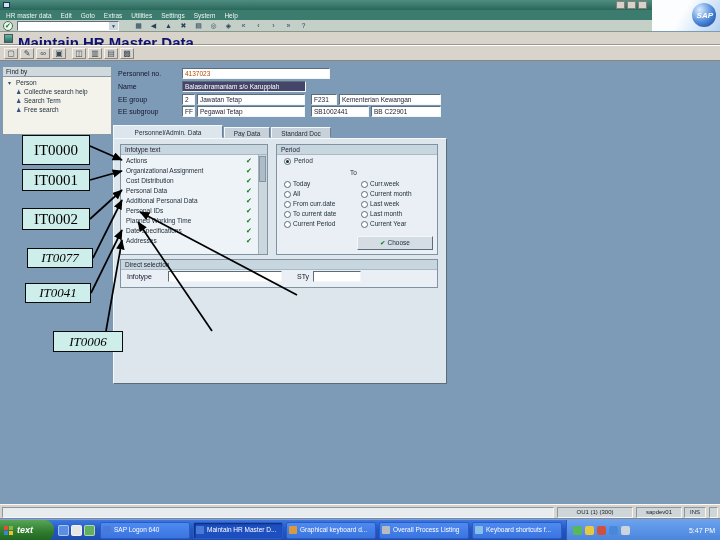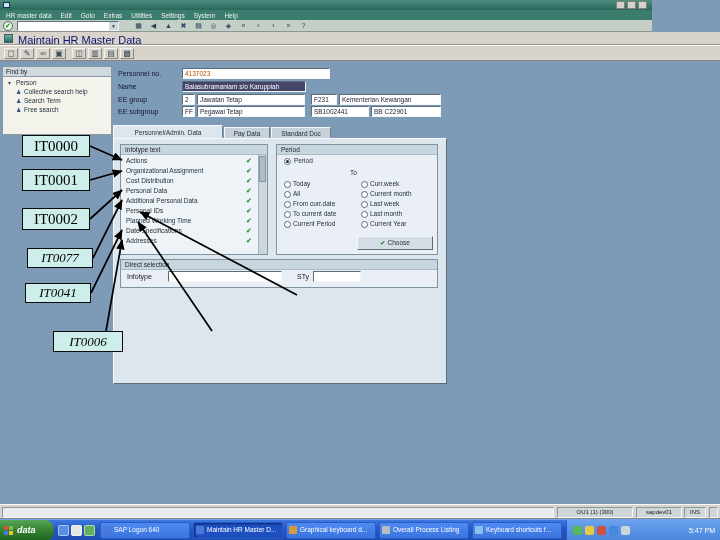--- a/index.html
+++ b/index.html
@@ -15,21 +15,21 @@
   .enterbtn{position:absolute;left:3px;top:1px;width:10px;height:10px;border-radius:50%;background:#eef5ee;border:1px solid #4c6a5a;color:#0f8a14;font-size:7px;line-height:8px;text-align:center}
   .cmdfield{position:absolute;left:17px;top:1px;width:102px;height:10px;background:#fff;border:1px solid;border-color:#5f6f7a #f2f6f9 #f2f6f9 #5f6f7a;font-size:6.5px;line-height:8px}
   .dd{position:absolute;right:0;top:0;width:9px;height:8px;background:#cfd8de;font-size:5px;line-height:8px;text-align:center;color:#345}
   .tbtn{position:absolute;top:1px;width:13px;height:10px;font-size:7px;line-height:10px;text-align:center;color:#28445a}
   .logo{position:absolute;left:652px;top:0;width:68px;height:31px;background:linear-gradient(120deg,#fbfdff 45%,#b5d2f0)}
   .ball{position:absolute;right:4px;top:3px;width:24px;height:24px;border-radius:50%;background:radial-gradient(circle at 32% 28%,#d8ecff,#4a86d8 55%,#123c8c)}
   .logotext{position:absolute;right:7px;top:11px;font-size:8px;font-weight:bold;font-style:italic;color:#fff}
 
   .stbar{position:absolute;left:0;top:32px;width:720px;height:13px;background:#d8d4cc;border-bottom:1px solid #9a968e}
   .stitle-icon{position:absolute;left:4px;top:2px;width:9px;height:9px;background:linear-gradient(#6cb0a0,#276e60);border:1px solid #3d5a66}
-  .stitle{position:absolute;left:18px;top:2px;font-size:11px;font-weight:normal;color:#10106e;white-space:nowrap}
+  .stitle{position:absolute;left:18px;top:2px;font-size:15px;font-weight:bold;color:#10106e;white-space:nowrap}
   .apptb{position:absolute;left:0;top:45px;width:720px;height:16px;background:#d8d4cc;border-top:1px solid #fff;border-bottom:1px solid #8a867e}
   .abtn{position:absolute;top:2px;width:14px;height:11px;font-size:8px;line-height:10px;text-align:center;color:#3a4a5a;background:#d8d4cc;border:1px solid;border-color:#f4f2ee #8a867e #8a867e #f4f2ee}
 
   .fbhead{position:absolute;left:2px;top:66px;width:110px;height:11px;background:#cfd9de;border:1px solid #8899a4;font-size:6.5px;line-height:9px;padding-left:3px;color:#223}
   .fbbody{position:absolute;left:2px;top:77px;width:110px;height:58px;background:#f3f3ec;border:1px solid #8899a4;border-top:none}
   .fbrow{position:absolute;font-size:6.5px;color:#1c2a36;white-space:nowrap}
   .picon{position:absolute;font-size:6px;color:#35527c;line-height:7px}
 
   .fieldlbl{position:absolute;font-size:7px;color:#15152d;white-space:nowrap}
   .fld{position:absolute;height:11px;background:#fff;border:1px solid;border-color:#5c6c78 #f2f6f9 #f2f6f9 #5c6c78;font-size:6.5px;line-height:9px;padding:0 2px;white-space:nowrap;overflow:hidden;color:#1c1c30}
@@ -89,20 +89,24 @@
     <span class="menu">HR master data</span>
     <span class="menu">Edit</span>
     <span class="menu">Goto</span>
     <span class="menu">Extras</span>
     <span class="menu">Utilities</span>
     <span class="menu">Settings</span>
     <span class="menu">System</span>
     <span class="menu">Help</span>
   </div>
 
+  <div class="logo">
+    <div class="ball"></div>
+    <span class="logotext">SAP</span>
+  </div>
 
   <div class="toolbar">
     <div class="enterbtn">✔</div>
     <div class="cmdfield">
       <span></span>
       <span class="dd">▼</span>
     </div>
     <span class="tbtn" style="left:132px">▦</span>
     <span class="tbtn" style="left:147px">◀</span>
     <span class="tbtn" style="left:162px">▲</span>
@@ -248,36 +252,36 @@
     <line x1="90" y1="146" x2="122" y2="160" stroke="#000" stroke-width="1.7" marker-end="url(#ah)"></line>
     <line x1="90" y1="180" x2="122" y2="171" stroke="#000" stroke-width="1.7" marker-end="url(#ah)"></line>
     <line x1="90" y1="219" x2="122" y2="190" stroke="#000" stroke-width="1.7" marker-end="url(#ah)"></line>
     <line x1="93" y1="258" x2="122" y2="200" stroke="#000" stroke-width="1.7" marker-end="url(#ah)"></line>
     <line x1="91" y1="293" x2="122" y2="230" stroke="#000" stroke-width="1.7" marker-end="url(#ah)"></line>
     <line x1="297" y1="295" x2="140" y2="212" stroke="#000" stroke-width="1.7" marker-end="url(#ah)"></line>
     <line x1="106" y1="331" x2="122" y2="240" stroke="#000" stroke-width="1.7" marker-end="url(#ah)"></line>
     <line x1="212" y1="331" x2="138" y2="222" stroke="#000" stroke-width="1.7" marker-end="url(#ah)"></line>
   </svg>
 
-  <div class="callout lg" style="left:22px;top:135px;width:68px;height:22px">IT0000</div>
+  <div class="callout lg" style="left:22px;top:135px;width:68px;height:30px">IT0000</div>
   <div class="callout lg" style="left:22px;top:169px;width:68px;height:22px">IT0001</div>
   <div class="callout lg" style="left:22px;top:208px;width:68px;height:22px">IT0002</div>
   <div class="callout sm" style="left:27px;top:248px;width:66px;height:20px">IT0077</div>
   <div class="callout sm" style="left:25px;top:283px;width:66px;height:20px">IT0041</div>
   <div class="callout sm" style="left:53px;top:331px;width:70px;height:21px">IT0006</div>
 
   <div class="taskbar">
     <div class="startbtn">
       <span class="flag">
         <span style="background:#e04f3f"></span>
           <span style="background:#7fba3f"></span>
           <span style="background:#3f7fe0"></span>
           <span style="background:#f0c030"></span>
       </span>
-      <span>data</span>
+      <span>text</span>
     </div>
     <div class="qicon" style="left:58px;background:#5a8ee0"></div>
     <div class="qicon" style="left:71px;background:#e6e6e2"></div>
     <div class="qicon" style="left:84px;background:#62b05e"></div>
 
     <div class="taskbtn" style="left:100px">
       <span class="ticon" style="background:#4a7ad8"></span>
       <span>SAP Logon 640</span>
     </div>
     <div class="taskbtn active" style="left:193px">

